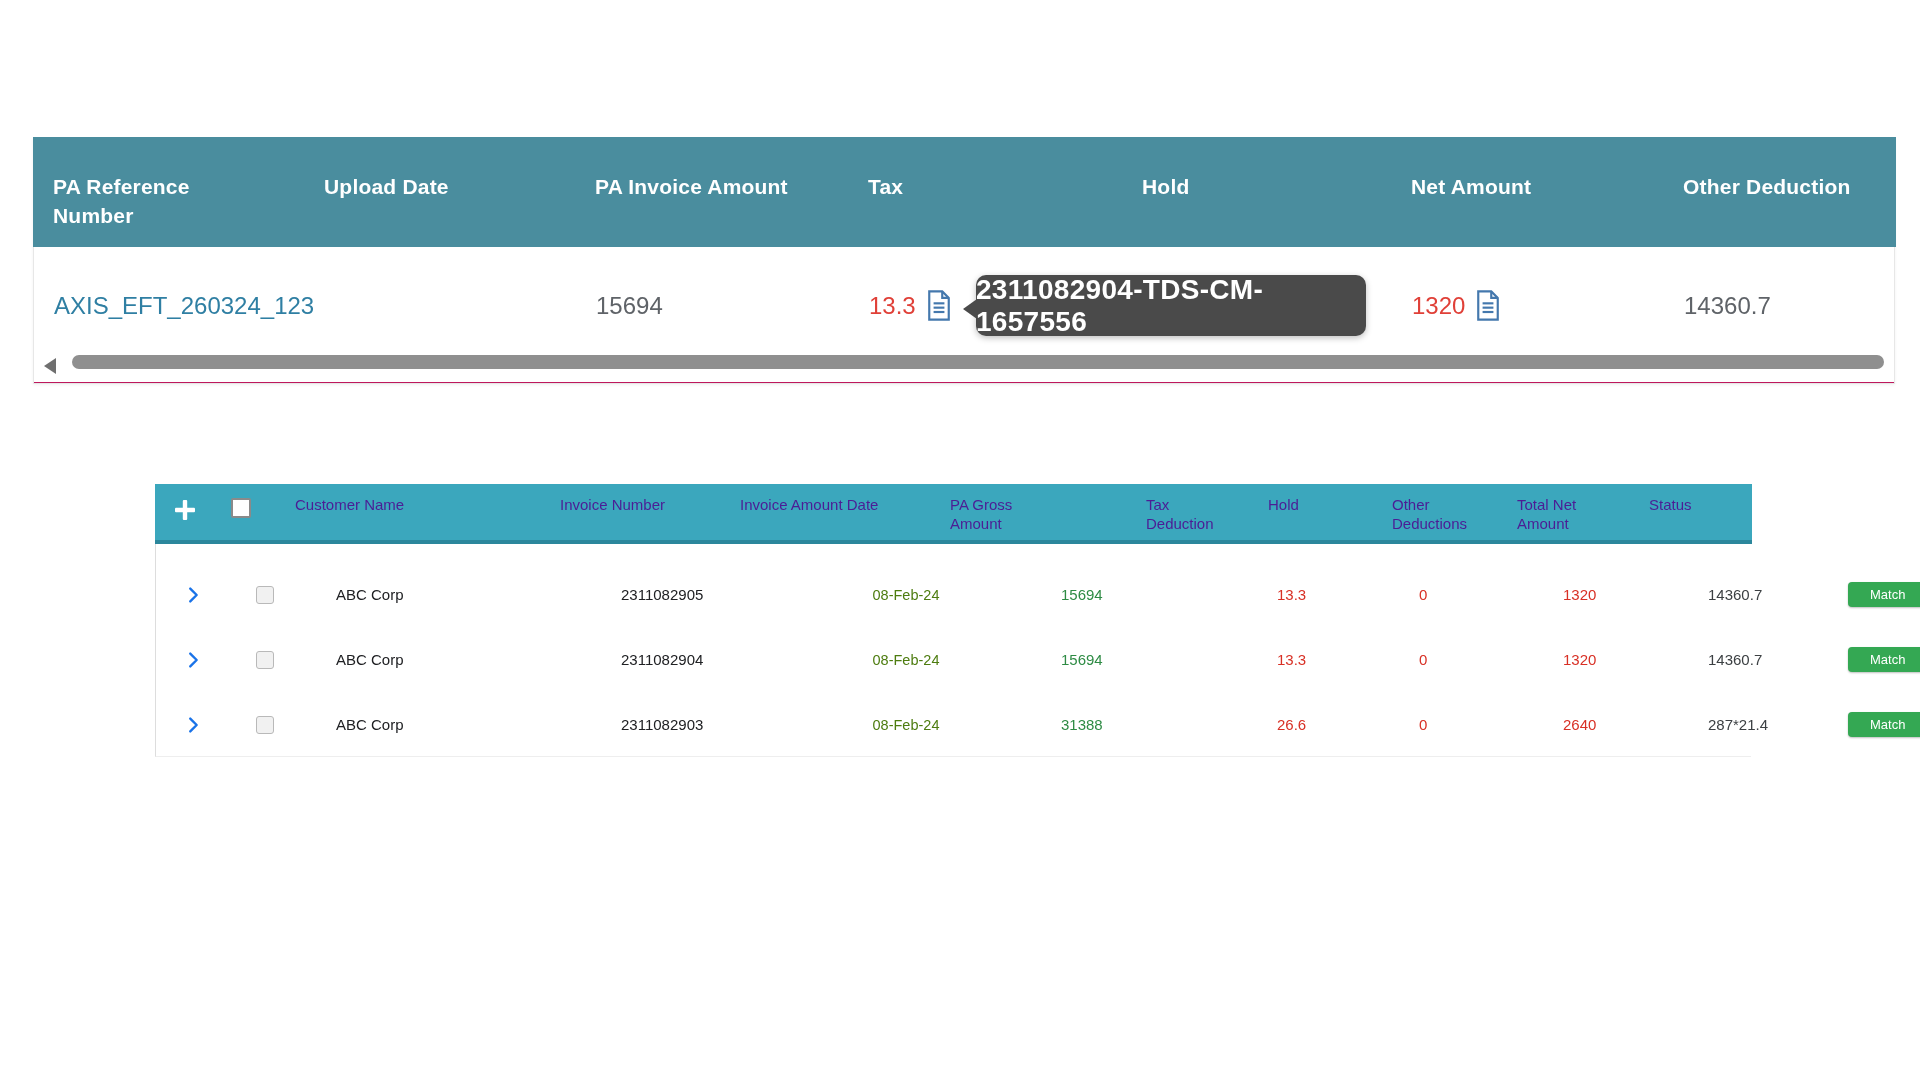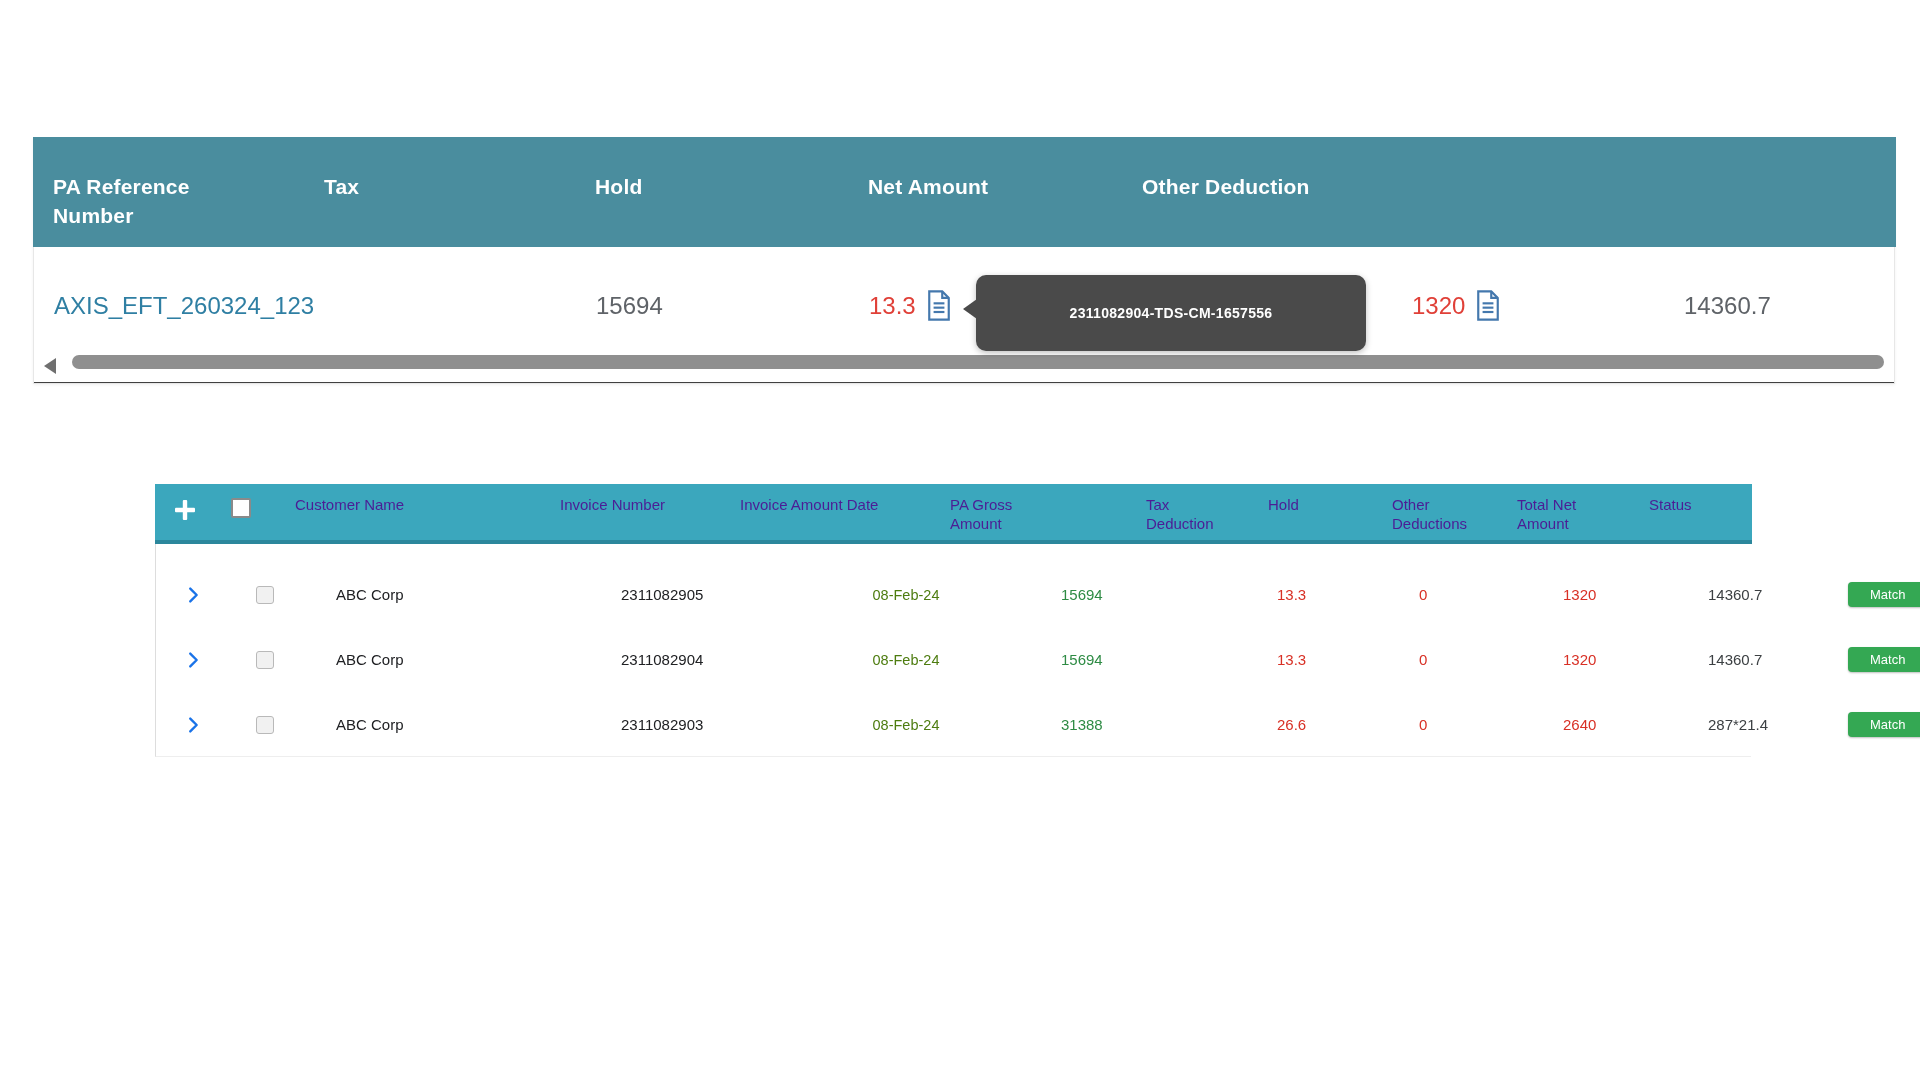--- a/index.html
+++ b/index.html
@@ -1,42 +1,42 @@
 <!DOCTYPE html>
 <html><head>
 <meta charset="utf-8">
 <style>
   * { box-sizing: border-box; margin: 0; padding: 0; }
   html,body { width: 1920px; height: 1080px; background: #ffffff;
     font-family: "Liberation Sans", sans-serif; position: relative; overflow: hidden; }
 
   
   .top-card { position: absolute; left: 33px; top: 138px; width: 1862px; height: 246px;
-    background: #404040; border: 1px solid #e7e7e7; border-top: none; box-shadow: 0 1px 3px rgba(0,0,0,.06); }
+    background: #be185d; border: 1px solid #e7e7e7; border-top: none; box-shadow: 0 1px 3px rgba(0,0,0,.06); }
   .top-header { position: absolute; left: -1px; top: -1px; width: 1863px; height: 110px;
     background: #4A8D9E; display: grid;
     grid-template-columns: 271px 271px 273px 274px 269px 272px 1fr;
     align-items: start; }
   .top-header .th { padding: 35px 10px 0 20px; color: #fff; font-size: 21px; font-weight: bold;
     line-height: 29px; letter-spacing: .2px; }
   .top-header .th.wrap span { display: inline-block; max-width: 160px; }
 
   .top-row { position: absolute; left: 0; top: 109px; width: 1860px; height: 103px;
     display: grid; grid-template-columns: 271px 271px 273px 274px 269px 272px 1fr;
     align-items: center; background: #fff; }
   .top-row .td { padding: 14px 10px 0 20px; font-size: 24px; color: #5f6368; display: flex; align-items: center; gap: 10px; }
   .ref-link { color: #2F7FA3; cursor: pointer; }
   .neg { color: #E04038; }
   .doc-icon { display: inline-flex; width: 26px; height: 31px; }
   .doc-icon svg { width: 26px; height: 31px; }
 
   
-  .tooltip { position: absolute; left: 942px; top: 137px; width: 390px; height: 76px;
+  .tooltip { position: absolute; left: 942px; top: 137px; width: 390px; height: 61px;
     background: #4A4A4A; border-radius: 10px; display: flex; align-items: center; justify-content: center;
-    color: #fff; font-size: 14px; font-weight: bold; letter-spacing: .3px;
+    color: #fff; font-size: 28px; font-weight: bold; letter-spacing: .3px;
     box-shadow: 0 2px 6px rgba(0,0,0,.25); z-index: 5; }
   .tooltip::before { content: ""; position: absolute; left: -13px; top: 24px;
     border-top: 10px solid transparent; border-bottom: 10px solid transparent;
     border-right: 14px solid #4A4A4A; }
 
   
   .hscroll { position: absolute; left: 0; top: 212px; width: 1860px; height: 32px; background: #fff; }
   .scroll-arrow-left { position: absolute; left: 10px; top: 8px; width: 0; height: 0;
     border-top: 8px solid transparent; border-bottom: 8px solid transparent;
     border-right: 12px solid #6f6f6f; cursor: pointer; }
@@ -73,20 +73,22 @@
     font-size: 13px; padding: 5px 22px; border-radius: 4px; border: none; cursor: pointer;
     box-shadow: 0 1px 2px rgba(0,0,0,.25); font-family: "Liberation Sans", sans-serif; }
 </style>
 </head>
 <body>
 
 <div class="top-card">
 
   <div class="top-header">
     <div class="th wrap"><span>PA Reference Number</span></div>
+    <div class="th"><span>Upload Date</span></div>
+    <div class="th"><span>PA Invoice Amount</span></div>
     <div class="th"><span>Tax</span></div>
     <div class="th"><span>Hold</span></div>
     <div class="th"><span>Net Amount</span></div>
     <div class="th"><span>Other Deduction</span></div>
   </div>
 
   <div class="top-row">
     <div class="td">
         <span class="ref-link">AXIS_EFT_260324_123</span>
       </div>

